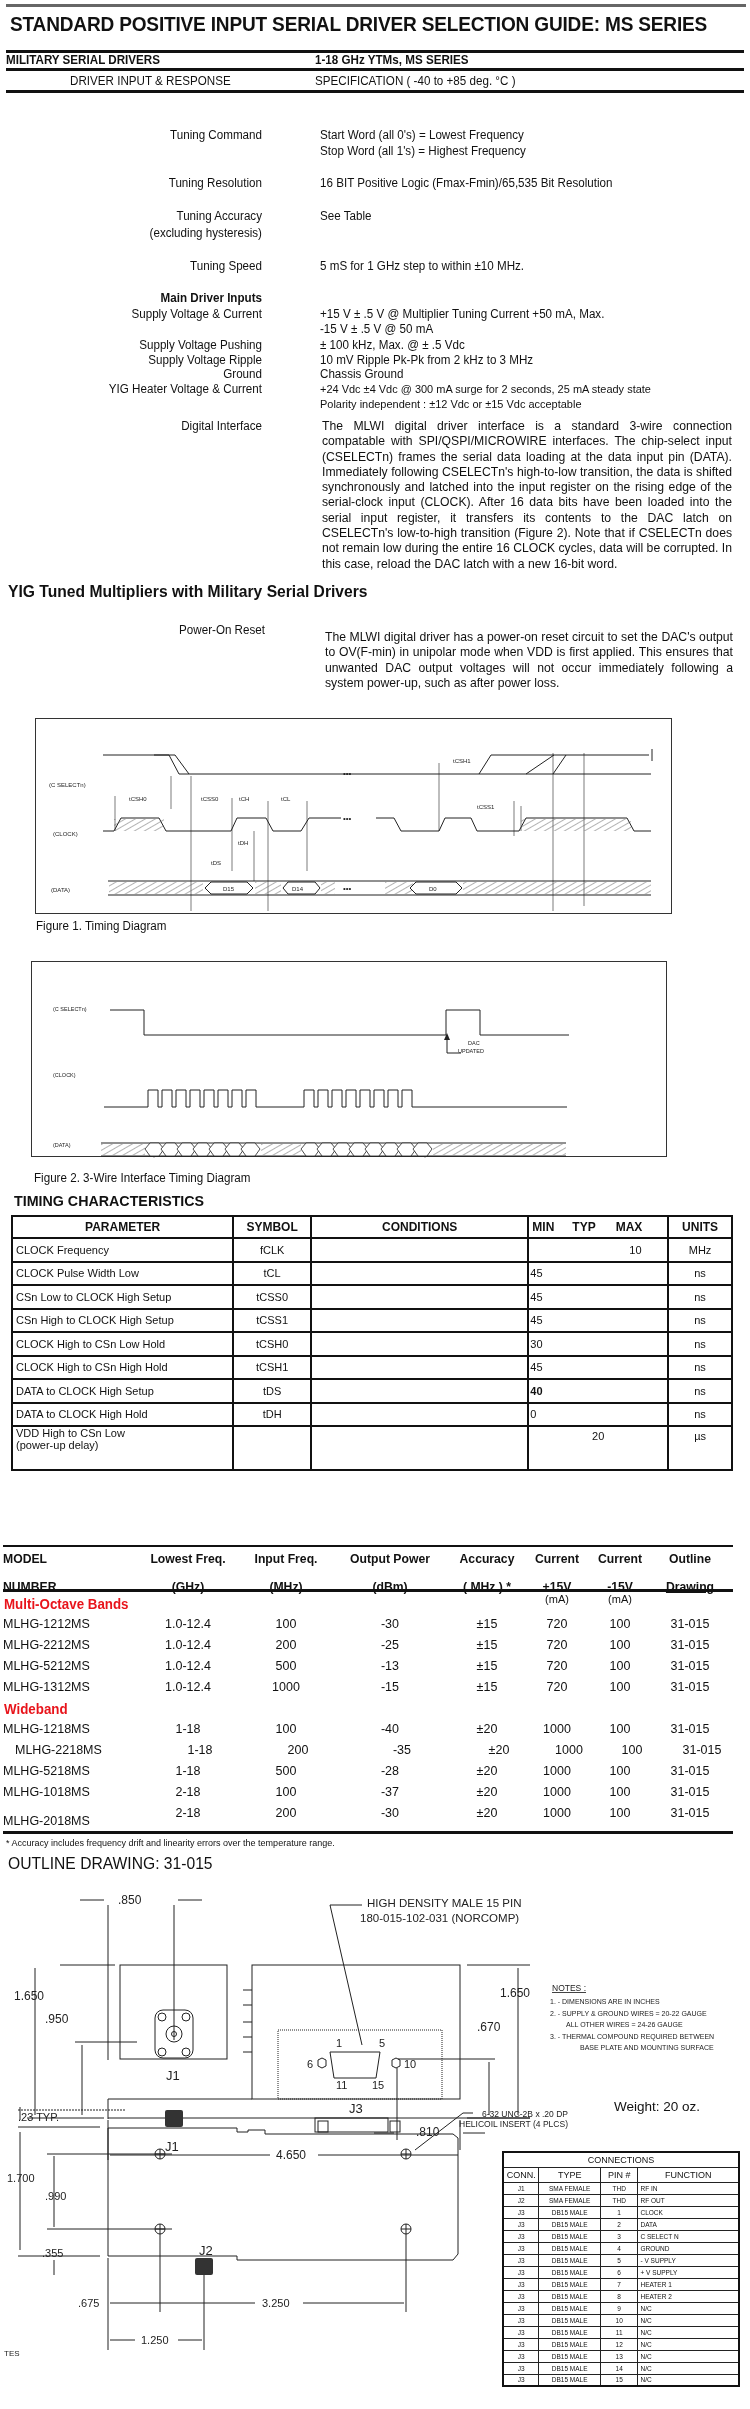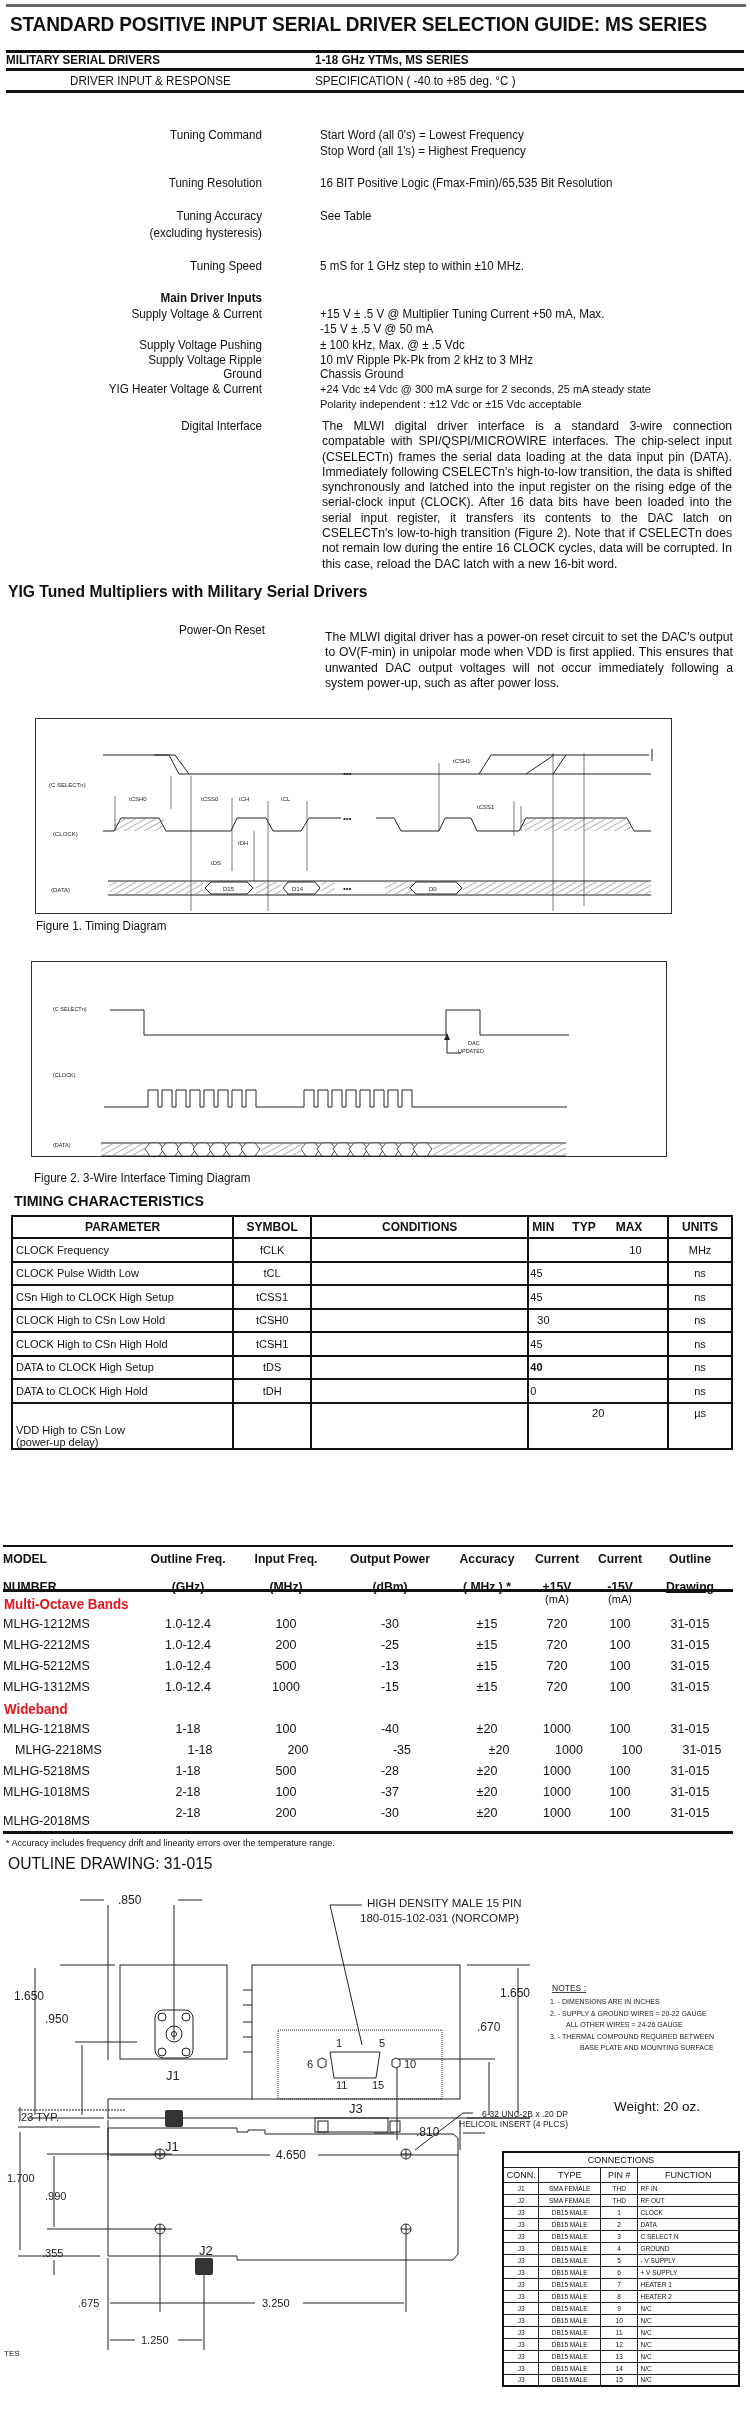--- a/index.html
+++ b/index.html
@@ -259,31 +259,38 @@
         <td class="c">MHz</td>
       </tr>
       <tr>
         <td>CLOCK Pulse Width Low</td>
         <td class="c">tCL</td>
         <td></td>
         <td style="padding-left:1px;"><span>45</span></td>
         <td class="c">ns</td>
       </tr>
       <tr>
+        <td>CSn Low to CLOCK High Setup</td>
+        <td class="c">tCSS0</td>
+        <td></td>
+        <td style="padding-left:1px;"><span>45</span></td>
+        <td class="c">ns</td>
+      </tr>
+      <tr>
         <td>CSn High to CLOCK High Setup</td>
         <td class="c">tCSS1</td>
         <td></td>
         <td style="padding-left:1px;"><span>45</span></td>
         <td class="c">ns</td>
       </tr>
       <tr>
         <td>CLOCK High to CSn Low Hold</td>
         <td class="c">tCSH0</td>
         <td></td>
-        <td style="padding-left:8px;"><span>30</span></td>
+        <td style="padding-left:1px;"><span>30</span></td>
         <td class="c">ns</td>
       </tr>
       <tr>
         <td>CLOCK High to CSn High Hold</td>
         <td class="c">tCSH1</td>
         <td></td>
         <td style="padding-left:1px;"><span>45</span></td>
         <td class="c">ns</td>
       </tr>
       <tr>
@@ -294,37 +301,37 @@
         <td class="c">ns</td>
       </tr>
       <tr>
         <td>DATA to CLOCK High Hold</td>
         <td class="c">tDH</td>
         <td></td>
         <td style="padding-left:1px;"><span>0</span></td>
         <td class="c">ns</td>
       </tr>
       <tr>
-        <td style="vertical-align:top;padding-top:20px;height:44px;">
+        <td style="vertical-align:top;padding-top:0;height:44px;">
           <div>VDD High to CSn Low</div>
           <div>(power-up delay)</div>
         </td>
         <td class="c" style="vertical-align:top"></td>
         <td></td>
         <td style="vertical-align:top;padding-top:3px;text-align:center;"><span>20</span></td>
         <td class="c" style="vertical-align:top;padding-top:3px">µs</td>
       </tr>
     </tbody>
 </table>
 
 <div class="abs models-rule" style="top:1545px;"></div>
 <div id="models-headers">
     <div class="mh-cell" style="left: 3px; width: 120px; text-align: left; top: 1552px; font-weight: bold;">MODEL</div>
     <div class="mh-cell" style="left: 3px; width: 120px; text-align: left; top: 1580px; font-weight: bold;">NUMBER</div>
-    <div class="mh-cell" style="left: 148px; width: 80px; top: 1552px; font-weight: bold;">Outline Freq.</div>
+    <div class="mh-cell" style="left: 148px; width: 80px; top: 1552px; font-weight: bold;">Lowest Freq.</div>
     <div class="mh-cell" style="left: 148px; width: 80px; top: 1580px; font-weight: bold;">(GHz)</div>
     <div class="mh-cell" style="left: 246px; width: 80px; top: 1552px; font-weight: bold;">Input Freq.</div>
     <div class="mh-cell" style="left: 246px; width: 80px; top: 1580px; font-weight: bold;">(MHz)</div>
     <div class="mh-cell" style="left: 340px; width: 100px; top: 1552px; font-weight: bold;">Output Power</div>
     <div class="mh-cell" style="left: 340px; width: 100px; top: 1580px; font-weight: bold;">(dBm)</div>
     <div class="mh-cell" style="left: 447px; width: 80px; top: 1552px; font-weight: bold;">Accuracy</div>
     <div class="mh-cell" style="left: 447px; width: 80px; top: 1580px; font-weight: bold;">( MHz ) *</div>
     <div class="mh-cell" style="left: 527px; width: 60px; top: 1552px; font-weight: bold;">Current</div>
     <div class="mh-cell" style="left: 527px; width: 60px; top: 1580px; font-weight: bold;">+15V</div>
     <div class="mh-cell" style="left: 527px; width: 60px; top: 1593px; font-weight: normal; font-size: 11px;">(mA)</div>

